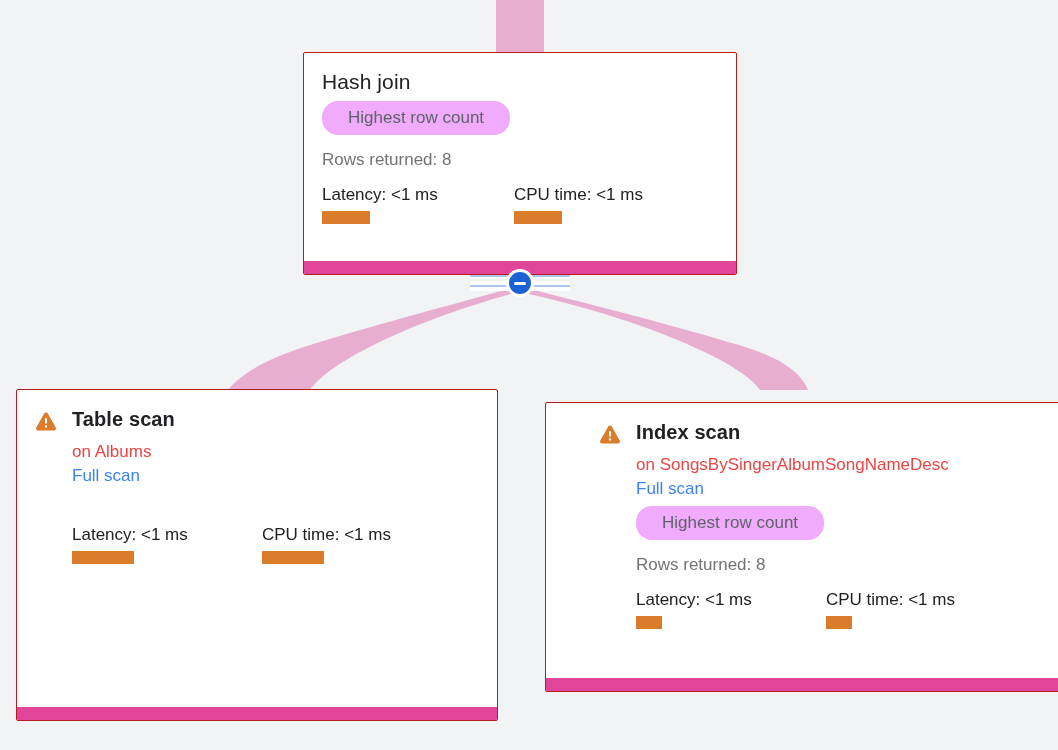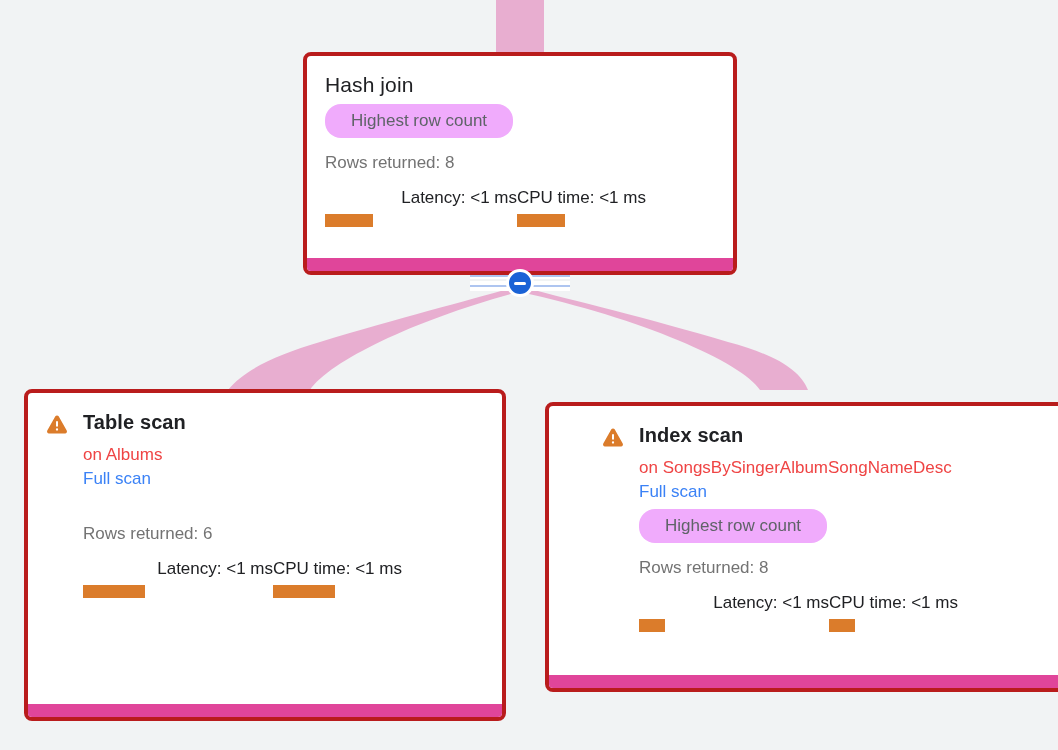--- a/index.html
+++ b/index.html
@@ -31,22 +31,22 @@
     width: 1058px;
     height: 750px;
     z-index: 1;
     pointer-events: none;
   }
 
   
   .node-card {
     position: absolute;
     background: #ffffff;
-    border: 4px solid #b91c1c;
-    border-radius: 8px;
+    border: 1px solid #b91c1c;
+    border-radius: 2px;
     box-sizing: border-box;
     overflow: hidden;
     z-index: 3;
   }
   .node-body {
     padding: 16px 18px 10px 18px;
     position: relative;
   }
   .node-accent {
     position: absolute;
@@ -119,21 +119,20 @@
     color: #737373;
     margin-top: 9px;
   }
 
   .metrics {
     display: flex;
     margin-top: 13px;
   }
   .metric {
     display: block;
-    text-align: right;
   }
   .metric-label {
     font-size: 17px;
     line-height: 21px;
     color: #202124;
     white-space: nowrap;
   }
   .metric-bar {
     height: 13px;
     background: #db7c2b;
@@ -230,36 +229,35 @@
               <div class="metric-label">CPU time: &lt;1 ms</div>
               <div class="metric-bar" style="width:48px;"></div>
             </div>
           </div>
         </div>
       </div>
     </div>
     <div class="node-accent"></div>
   </div>
 
-  <div class="node-card" style="left:24px; top:389px; width:482px; height:332px;">
+  <div class="node-card" style="left:16px; top:389px; width:482px; height:332px;">
     <div class="node-body">
       <div class="node-header">
         <svg class="warn-icon" viewBox="0 0 24 24">
           <path d="M12 2.6c-.75 0-1.44.4-1.81 1.05L1.4 19.1c-.37.65-.37 1.45 0 2.1.37.65 1.06 1.05 1.81 1.05h17.58c.75 0 1.44-.4 1.81-1.05.37-.65.37-1.45 0-2.1L13.81 3.65A2.08 2.08 0 0 0 12 2.6z" fill="#db7c2b"></path>
           <rect x="10.9" y="8.6" width="2.2" height="6.4" rx="1.1" fill="#ffffff"></rect>
           <circle cx="12" cy="18" r="1.25" fill="#ffffff"></circle>
         </svg>
         <div class="node-content">
           <div class="node-title bold">Table scan</div>
           <div class="node-subtitle">on Albums</div>
           <div class="node-scan-type">Full scan</div>
           <div class="chips">
             <br>
           </div>
-          <div class="rows-returned">Rows returned: 6</div>
           <div class="metrics">
             <div class="metric" style="width:190px;">
               <div class="metric-label">Latency: &lt;1 ms</div>
               <div class="metric-bar" style="width:62px;"></div>
             </div>
             <div class="metric">
               <div class="metric-label">CPU time: &lt;1 ms</div>
               <div class="metric-bar" style="width:62px;"></div>
             </div>
           </div>

